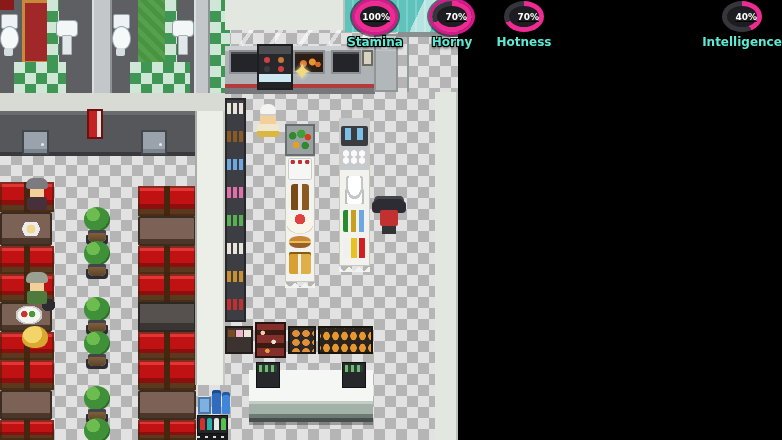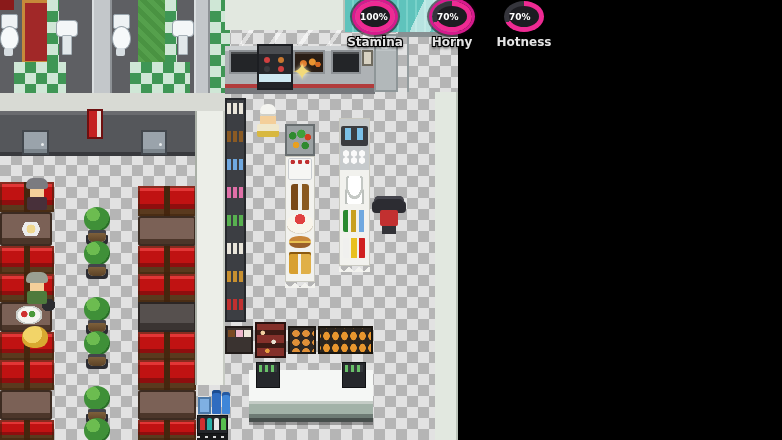--- a/index.html
+++ b/index.html
@@ -118,23 +118,23 @@
   .bluecrates .jug1{position:absolute;left:14px;top:0;width:9px;height:24px;background:#2f6cc0;border-radius:3px 3px 1px 1px;box-shadow:inset 0 3px 0 #1c4c90;}
   .bluecrates .jug2{position:absolute;left:24px;top:2px;width:8px;height:22px;background:#3f86d8;border-radius:3px 3px 1px 1px;box-shadow:inset 0 3px 0 #2458a0;}
   .bottleshelf{background:#24262a;box-shadow:inset 0 0 0 1px #101214;}
   .bottleshelf i{position:absolute;top:3px;width:5px;height:12px;border-radius:2px 2px 0 0;}
   .shelfbase{background:#17181a;background-image:repeating-linear-gradient(90deg,#d8d8d8 0 3px,transparent 3px 8px);background-size:100% 2px;background-repeat:no-repeat;background-position:0 2px;}
 
   
   .stat{position:absolute;top:1px;width:80px;text-align:center;z-index:50;}
   .gauge{position:relative;width:40px;height:31px;margin:0 auto;border-radius:50%;padding:5px;box-sizing:border-box;}
   .gauge.hl{box-shadow:0 0 0 3px #d61a8d,0 0 0 5px rgba(20,0,12,.55);}
-  .gauge-center{width:100%;height:100%;border-radius:50%;background:#1c1c21;display:flex;align-items:center;justify-content:flex-start;}
+  .gauge-center{width:100%;height:100%;border-radius:50%;background:#1c1c21;display:flex;align-items:center;justify-content:flex-end;text-decoration:underline;}
   .gauge-value{color:#fff;font-size:9px;font-weight:bold;letter-spacing:0;}
-  .stat-label{margin-top:3px;color:#e5e5e5;font-size:12px;font-weight:bold;
+  .stat-label{margin-top:3px;color:#5eead4;font-size:12px;font-weight:bold;
       text-shadow:-1px -1px 0 #000,1px -1px 0 #000,-1px 1px 0 #000,1px 1px 0 #000,0 2px 3px #000;}
 </style>
 </head>
 <body>
 
 <div id="screen">
 
   <div class="abs chk-gray" style="left:0;top:0;width:458px;height:440px"></div>
 
   <div class="abs darkwall" style="left:0;top:0;width:230px;height:93px"></div>
@@ -350,14 +350,22 @@
     <div class="stat-label">Horny</div>
   </div>
   <div class="stat" style="left:484px">
     <div class="gauge" style="background: conic-gradient(rgb(238, 42, 147) 70%, rgb(53, 53, 60) 0deg);">
       <div class="gauge-center" style="background: rgb(28, 28, 33);">
         <span class="gauge-value">70%</span>
       </div>
     </div>
     <div class="stat-label">Hotness</div>
   </div>
+  <div class="stat" style="left:702px">
+    <div class="gauge" style="background: conic-gradient(rgb(238, 42, 147) 40%, rgb(53, 53, 60) 0deg);">
+      <div class="gauge-center" style="background: rgb(28, 28, 33);">
+        <span class="gauge-value">40%</span>
+      </div>
+    </div>
+    <div class="stat-label">Intelligence</div>
+  </div>
 
 </div>
 
 </body></html>

